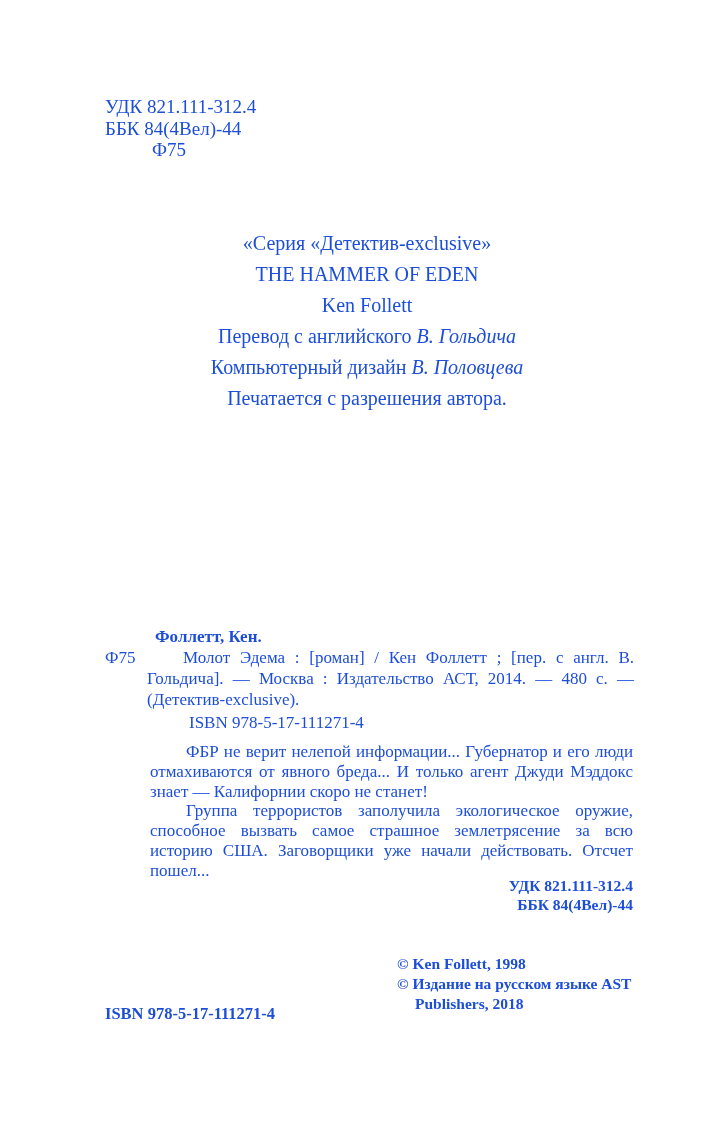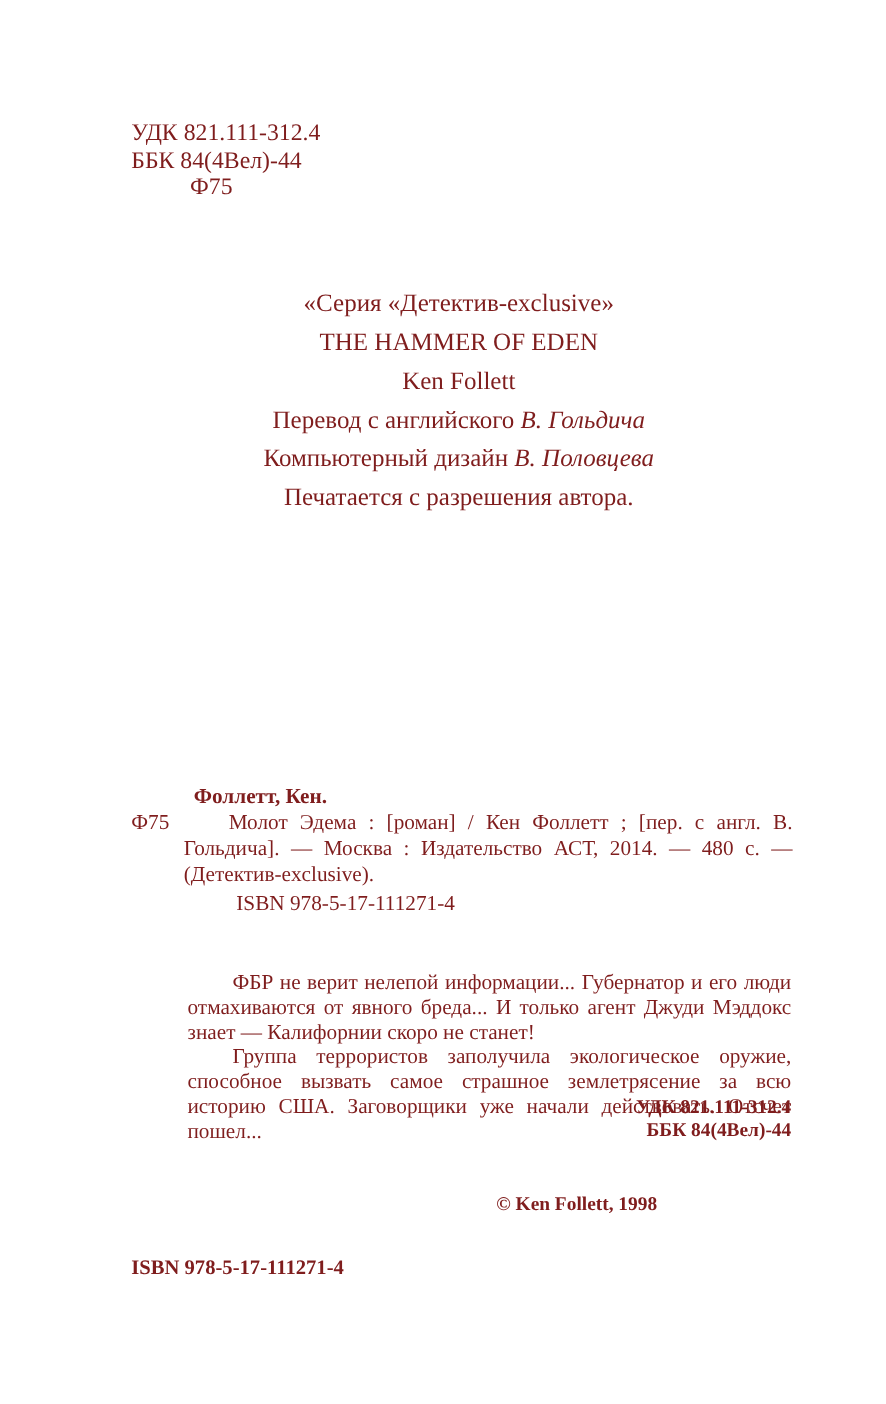--- a/index.html
+++ b/index.html
@@ -4,21 +4,21 @@
 <style>
   html, body { margin: 0; padding: 0; }
   body { background: #ffffff; }
 
   .page {
     position: relative;
     width: 709px;
     height: 1123px;
     background: #ffffff;
     font-family: "Liberation Serif", serif;
-    color: #7f1d1d;
+    color: #1d4ed8;
     overflow: hidden;
     border-radius: 13px;
   }
 
   
   .top-codes {
     position: absolute;
     left: 105px;
     top: 96px;
     font-size: 19px;
@@ -61,21 +61,21 @@
   }
   .catalog-card .card-isbn {
     margin-top: 2px;
     padding-left: 42px;
   }
 
   
   .annotation {
     position: absolute;
     left: 150px;
-    top: 776px;
+    top: 742px;
     width: 483px;
     font-size: 17px;
     line-height: 19.8px;
   }
   .annotation p {
     margin: 0;
     text-indent: 36px;
     text-align: justify;
   }
 
@@ -148,15 +148,16 @@
 
   <div class="codes-right">
     <div>УДК 821.111-312.4</div>
     <div>ББК 84(4Вел)-44</div>
   </div>
 
   <div class="footer-isbn">ISBN 978-5-17-111271-4</div>
 
   <div class="copyright-block">
     <div class="copyright-line">© Ken Follett, 1998</div>
+    <div class="copyright-line">© Издание на русском языке AST Publishers, 2018</div>
   </div>
 
 </div>
 
 </body></html>

